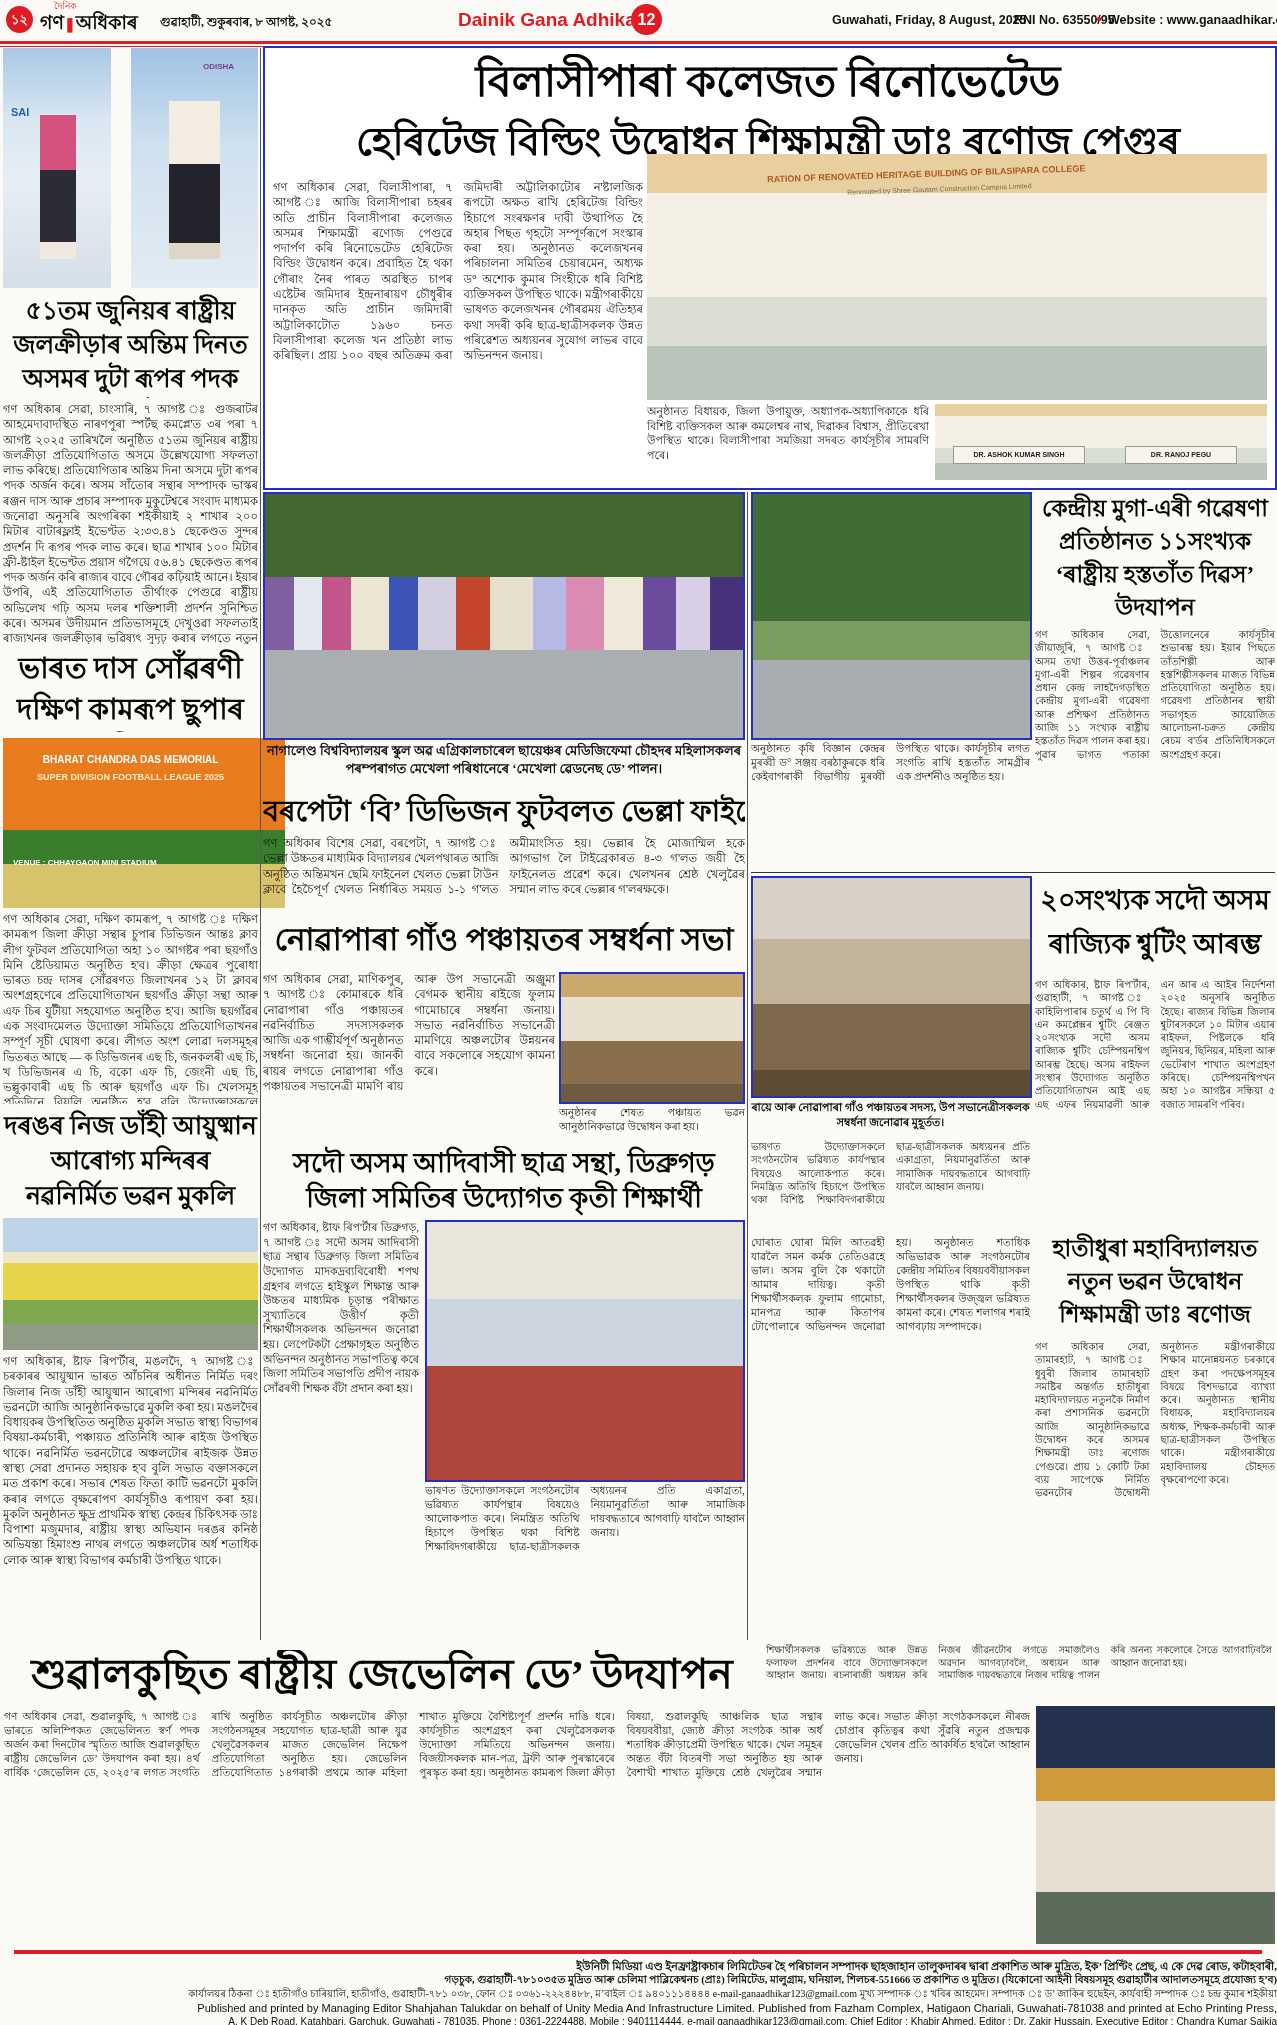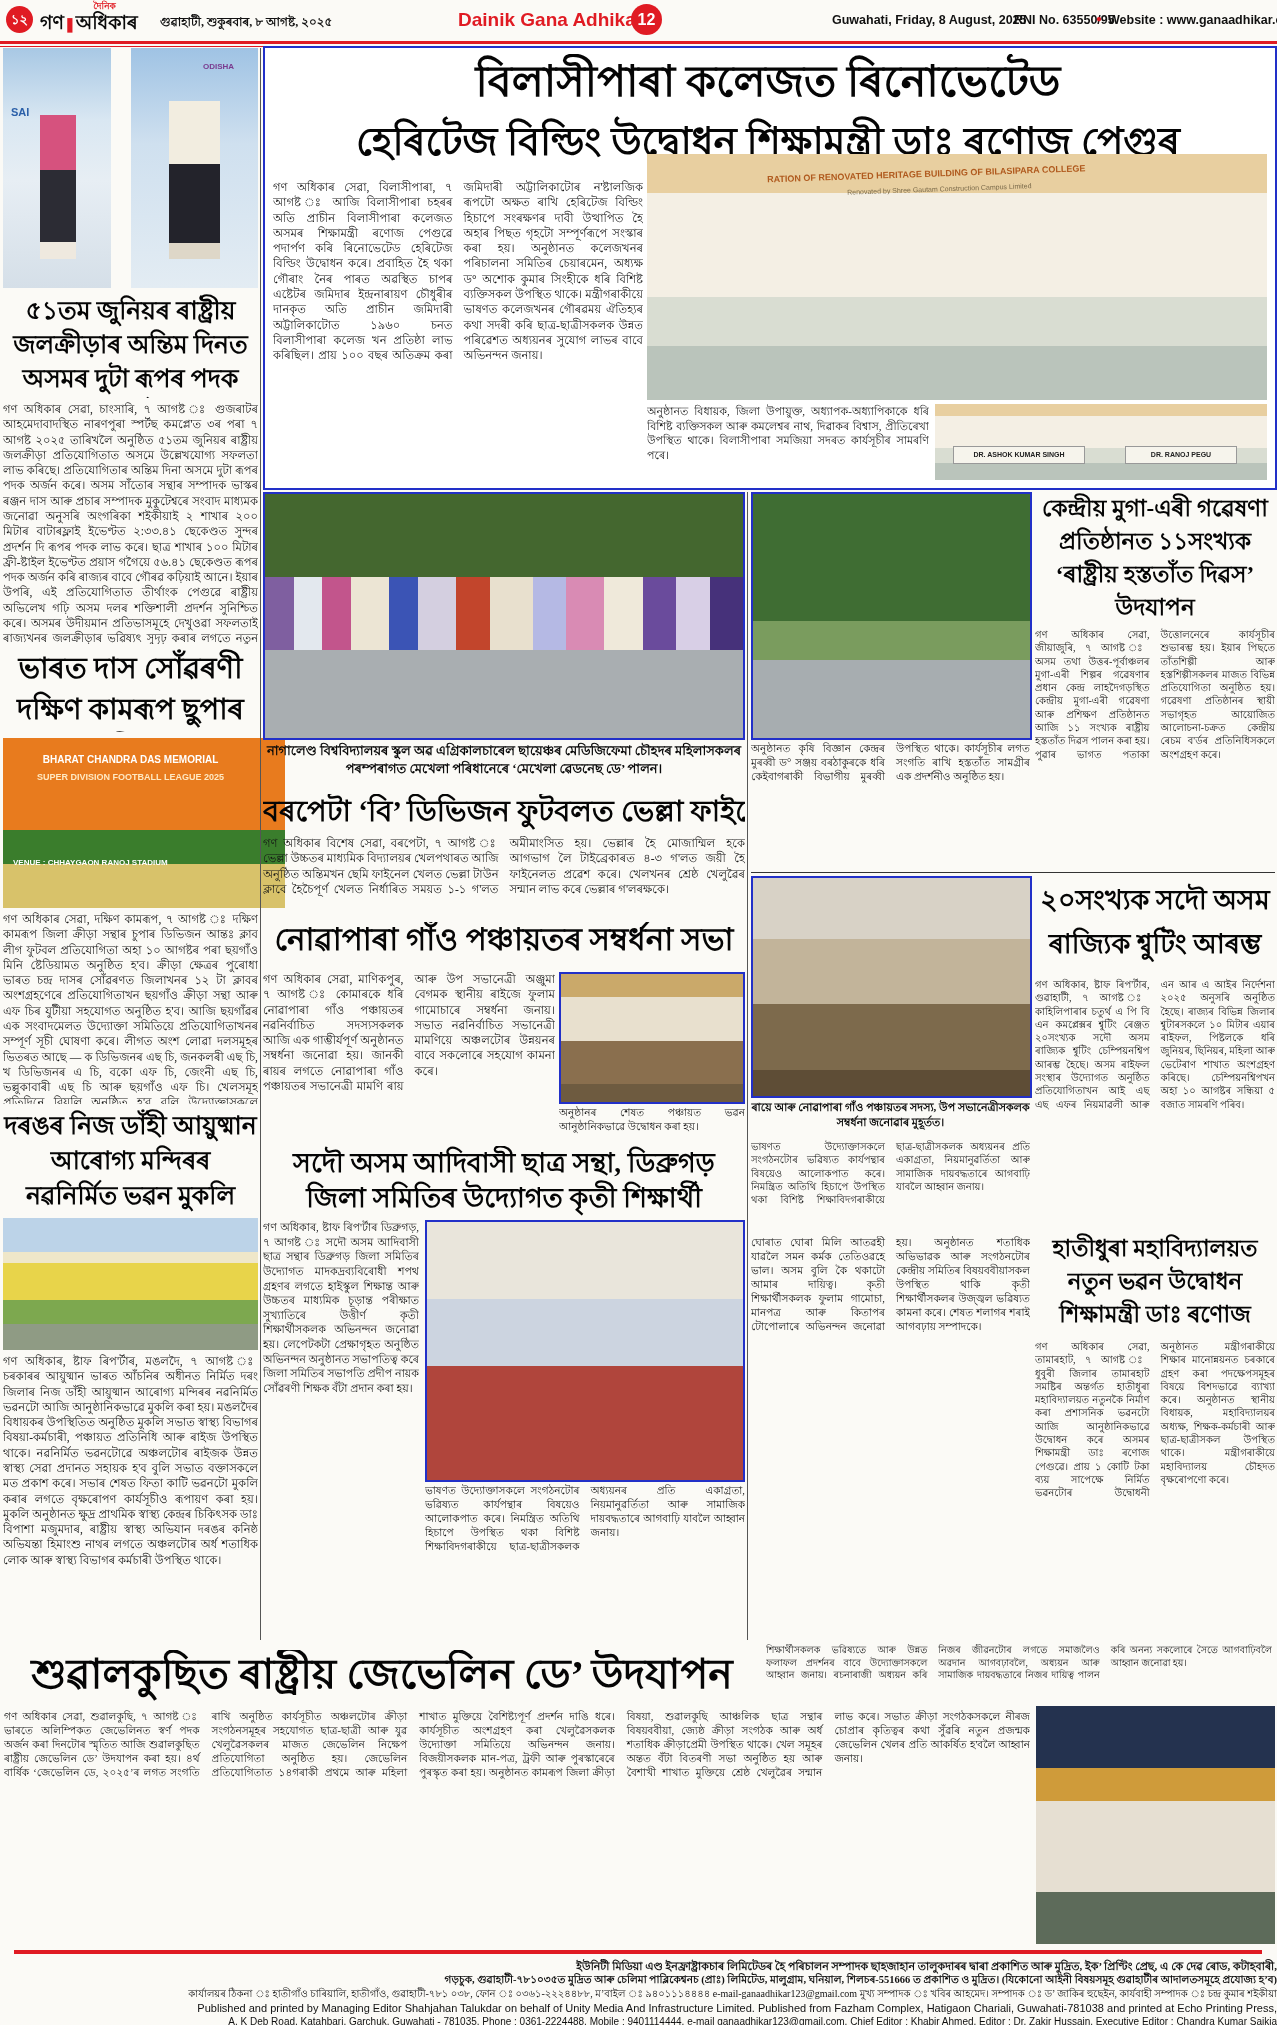--- a/index.html
+++ b/index.html
@@ -47,21 +47,21 @@
      font-family:"Liberation Sans", sans-serif;font-weight:bold;text-align:center;overflow:hidden;}
 </style>
 </head>
 <body>
 
 <div id="page">
 
   <div class="abs" style="left:0;top:0;width:1277px;height:40px;">
     <div class="abs badge" style="left:6px;top:6px;width:27px;height:27px;line-height:27px;font-size:13px;">১২</div>
     <div class="abs" style="left:40px;top:1px;width:115px;height:38px;">
-      <div style="color:#e01b23;font-size:9px;font-weight:bold;line-height:10px;padding-left:14px;text-align:center;">দৈনিক</div>
+      <div style="color:#e01b23;font-size:9px;font-weight:normal;line-height:10px;padding-left:14px;">দৈনিক</div>
       <div style="font-size:19px;font-weight:bold;line-height:24px;color:#0a0a0a;white-space:nowrap;">
         <span>গণ</span><span style="color:#e01b23;font-size:14px;">❚</span><span>অধিকাৰ</span>
       </div>
     </div>
     <div class="abs" style="left:160px;top:13px;width:290px;font-size:12px;font-weight:bold;white-space:nowrap;">গুৱাহাটী, শুকুৰবাৰ, ৮ আগষ্ট, ২০২৫</div>
     <div class="abs mast-txt" style="left:458px;top:9px;width:170px;font-size:19px;color:#e01b23;white-space:nowrap;">Dainik Gana Adhikar</div>
     <div class="abs badge" style="left:631px;top:4px;width:31px;height:31px;line-height:31px;font-size:16px;">12</div>
     <div class="abs mast-txt" style="left:832px;top:13px;font-size:12.5px;white-space:nowrap;">Guwahati, Friday, 8 August, 2025</div>
     <div class="abs mast-txt" style="left:1014px;top:13px;font-size:12.5px;white-space:nowrap;">RNI No. 63550/95</div>
     <div class="abs" style="left:1096px;top:13px;font-size:10px;color:#e01b23;">●</div>
@@ -77,21 +77,21 @@
     <div class="ovl" style="left:72px;top:14px;font-size:8px;font-weight:bold;color:#7a3b8f;">ODISHA</div>
   </div>
 
   <div class="abs hl" style="left:3px;top:294px;width:255px;height:104px;font-size:25px;line-height:34px;">৫১তম জুনিয়ৰ ৰাষ্ট্ৰীয় জলক্ৰীড়াৰ অন্তিম দিনত অসমৰ দুটা ৰূপৰ পদক অৰ্জন</div>
   <div class="abs bt" style="left:3px;top:402px;width:255px;height:242px;">গণ অধিকাৰ সেৱা, চাংসাৰি, ৭ আগষ্ট ঃ গুজৰাটৰ আহমেদাবাদস্থিত নাৰণপুৰা স্পৰ্টছ কমপ্লে'ত ৩ৰ পৰা ৭ আগষ্ট ২০২৫ তাৰিখলৈ অনুষ্ঠিত ৫১তম জুনিয়ৰ ৰাষ্ট্ৰীয় জলক্ৰীড়া প্ৰতিযোগিতাত অসমে উল্লেখযোগ্য সফলতা লাভ কৰিছে। প্ৰতিযোগিতাৰ অন্তিম দিনা অসমে দুটা ৰূপৰ পদক অৰ্জন কৰে। অসম সাঁতোৰ সন্থাৰ সম্পাদক ভাস্কৰ ৰঞ্জন দাস আৰু প্ৰচাৰ সম্পাদক মুকুটেশ্বৰে সংবাদ মাধ্যমক জনোৱা অনুসৰি অংগৰিকা শইকীয়াই ২ শাখাৰ ২০০ মিটাৰ বাটাৰফ্লাই ইভেণ্টত ২:৩৩.৪১ ছেকেণ্ডত সুন্দৰ প্ৰদৰ্শন দি ৰূপৰ পদক লাভ কৰে। ছাত্ৰ শাখাৰ ১০০ মিটাৰ ফ্ৰী-ষ্টাইল ইভেণ্টত প্ৰয়াস গগৈয়ে ৫৬.৪১ ছেকেণ্ডত ৰূপৰ পদক অৰ্জন কৰি ৰাজ্যৰ বাবে গৌৰৱ কঢ়িয়াই আনে। ইয়াৰ উপৰি, এই প্ৰতিযোগিতাত তীৰ্থাংক পেগুৱে ৰাষ্ট্ৰীয় অভিলেখ গঢ়ি অসম দলৰ শক্তিশালী প্ৰদৰ্শন সুনিশ্চিত কৰে। অসমৰ উদীয়মান প্ৰতিভাসমূহে দেখুওৱা সফলতাই ৰাজ্যখনৰ জলক্ৰীড়াৰ ভৱিষ্যৎ সুদৃঢ় কৰাৰ লগতে নতুন চামৰ বাবে আশাৰ বতৰা কঢ়িয়াই আনিছে।</div>
 
   <div class="abs hl" style="left:3px;top:648px;width:255px;height:84px;font-size:29px;line-height:41px;">ভাৰত দাস সোঁৱৰণী দক্ষিণ কামৰূপ ছুপাৰ লীগ</div>
   <div class="abs photo ph-football" style="left:3px;top:738px;width:282px;height:170px;">
     <div class="ovl" style="left:10px;top:16px;width:235px;font-size:10px;font-weight:bold;color:#fff;text-align:center;">BHARAT CHANDRA DAS MEMORIAL</div>
     <div class="ovl" style="left:10px;top:34px;width:235px;font-size:9px;font-weight:bold;color:#ffe9c2;text-align:center;">SUPER DIVISION FOOTBALL LEAGUE 2025</div>
-    <div class="ovl" style="left:10px;top:120px;width:235px;font-size:8px;font-weight:bold;color:#fff;text-align:left;">VENUE : CHHAYGAON RANOJ STADIUM</div>
+    <div class="ovl" style="left:10px;top:120px;width:235px;font-size:8px;font-weight:bold;color:#fff;text-align:left;">VENUE : CHHAYGAON MINI STADIUM</div>
   </div>
   <div class="abs bt" style="left:3px;top:912px;width:255px;height:192px;">গণ অধিকাৰ সেৱা, দক্ষিণ কামৰূপ, ৭ আগষ্ট ঃ দক্ষিণ কামৰূপ জিলা ক্ৰীড়া সন্থাৰ চুপাৰ ডিভিজন আন্তঃ ক্লাব লীগ ফুটবল প্ৰতিযোগিতা অহা ১০ আগষ্টৰ পৰা ছয়গাঁও মিনি ষ্টেডিয়ামত অনুষ্ঠিত হ'ব। ক্ৰীড়া ক্ষেত্ৰৰ পুৰোধা ভাৰত চন্দ্ৰ দাসৰ সোঁৱৰণত জিলাখনৰ ১২ টা ক্লাবৰ অংশগ্ৰহণেৰে প্ৰতিযোগিতাখন ছয়গাঁও ক্ৰীড়া সন্থা আৰু এফ চিৰ যুটীয়া সহযোগত অনুষ্ঠিত হ'ব। আজি ছয়গাঁৱৰ এক সংবাদমেলত উদ্যোক্তা সমিতিয়ে প্ৰতিযোগিতাখনৰ সম্পূৰ্ণ সূচী ঘোষণা কৰে। লীগত অংশ লোৱা দলসমূহৰ ভিতৰত আছে — ক ডিভিজনৰ এছ চি, জনকলৰী এছ চি, খ ডিভিজনৰ এ চি, বকো এফ চি, জেংনী এছ চি, ভল্লুকাবাৰী এছ চি আৰু ছয়গাঁও এফ চি। খেলসমূহ প্ৰতিদিনে বিয়লি অনুষ্ঠিত হ'ব বুলি উদ্যোক্তাসকলে জানিবলৈ দিয়ে।</div>
 
   <div class="abs hl" style="left:3px;top:1108px;width:255px;height:106px;font-size:25px;line-height:35px;">দৰঙৰ নিজ ডাঁহী আয়ুষ্মান আৰোগ্য মন্দিৰৰ নৱনিৰ্মিত ভৱন মুকলি</div>
   <div class="abs photo ph-building" style="left:3px;top:1218px;width:255px;height:132px;"></div>
   <div class="abs bt" style="left:3px;top:1354px;width:255px;height:286px;">গণ অধিকাৰ, ষ্টাফ ৰিপ'ৰ্টাৰ, মঙলদৈ, ৭ আগষ্ট ঃ চৰকাৰৰ আয়ুষ্মান ভাৰত আঁচনিৰ অধীনত নিৰ্মিত দৰং জিলাৰ নিজ ডাঁহী আয়ুষ্মান আৰোগ্য মন্দিৰৰ নৱনিৰ্মিত ভৱনটো আজি আনুষ্ঠানিকভাৱে মুকলি কৰা হয়। মঙলদৈৰ বিধায়কৰ উপস্থিতিত অনুষ্ঠিত মুকলি সভাত স্বাস্থ্য বিভাগৰ বিষয়া-কৰ্মচাৰী, পঞ্চায়ত প্ৰতিনিধি আৰু ৰাইজ উপস্থিত থাকে। নৱনিৰ্মিত ভৱনটোৱে অঞ্চলটোৰ ৰাইজক উন্নত স্বাস্থ্য সেৱা প্ৰদানত সহায়ক হ'ব বুলি সভাত বক্তাসকলে মত প্ৰকাশ কৰে। সভাৰ শেষত ফিতা কাটি ভৱনটো মুকলি কৰাৰ লগতে বৃক্ষৰোপণ কাৰ্যসূচীও ৰূপায়ণ কৰা হয়। মুকলি অনুষ্ঠানত ক্ষুদ্ৰ প্ৰাথমিক স্বাস্থ্য কেন্দ্ৰৰ চিকিৎসক ডাঃ বিপাশা মজুমদাৰ, ৰাষ্ট্ৰীয় স্বাস্থ্য অভিযান দৰঙৰ কনিষ্ঠ অভিযন্তা হিমাংশু নাথৰ লগতে অঞ্চলটোৰ অৰ্ধ শতাধিক লোক আৰু স্বাস্থ্য বিভাগৰ কৰ্মচাৰী উপস্থিত থাকে।</div>
 
   <div class="abs vline" style="left:260px;top:48px;width:1px;height:1592px;background:#555;"></div>
 
   <div class="abs" style="left:263px;top:46px;width:1010px;height:440px;border:2px solid #2230c8;background:#fff;">

